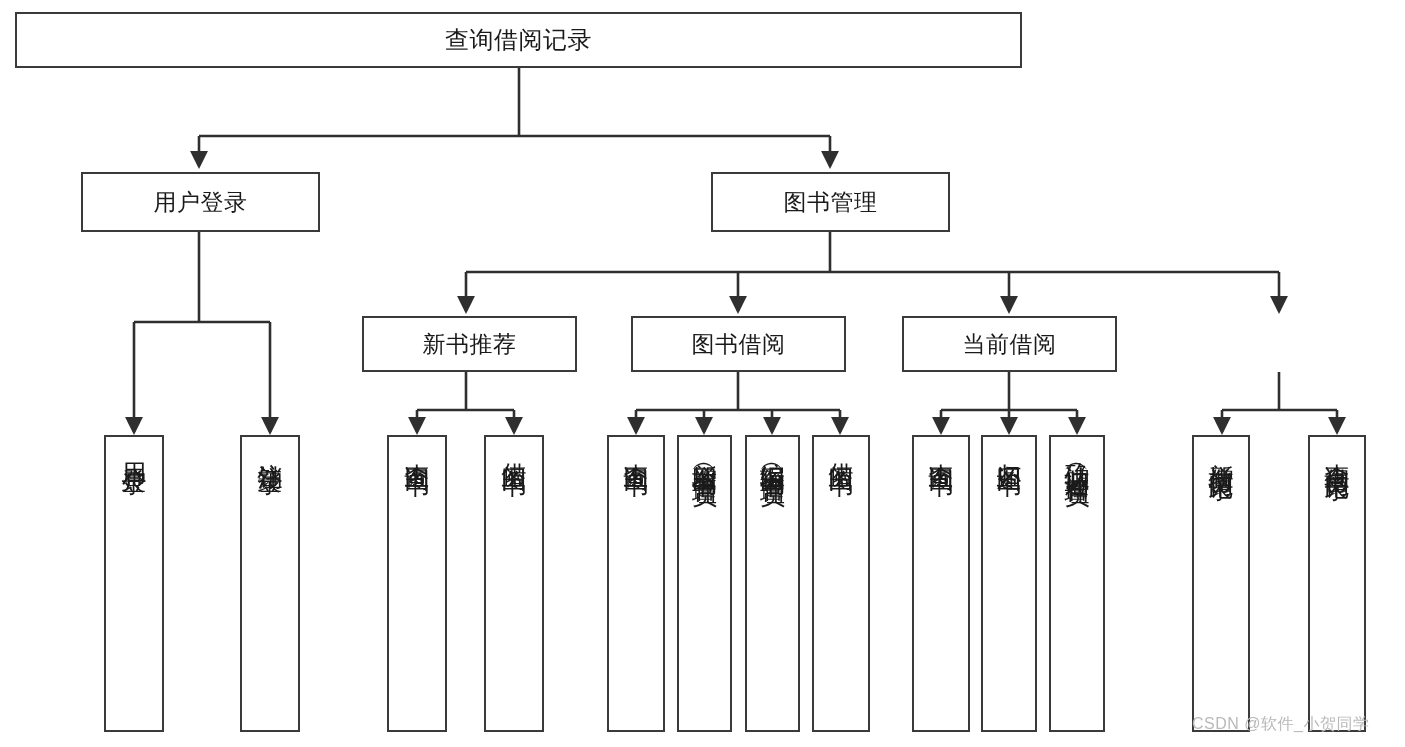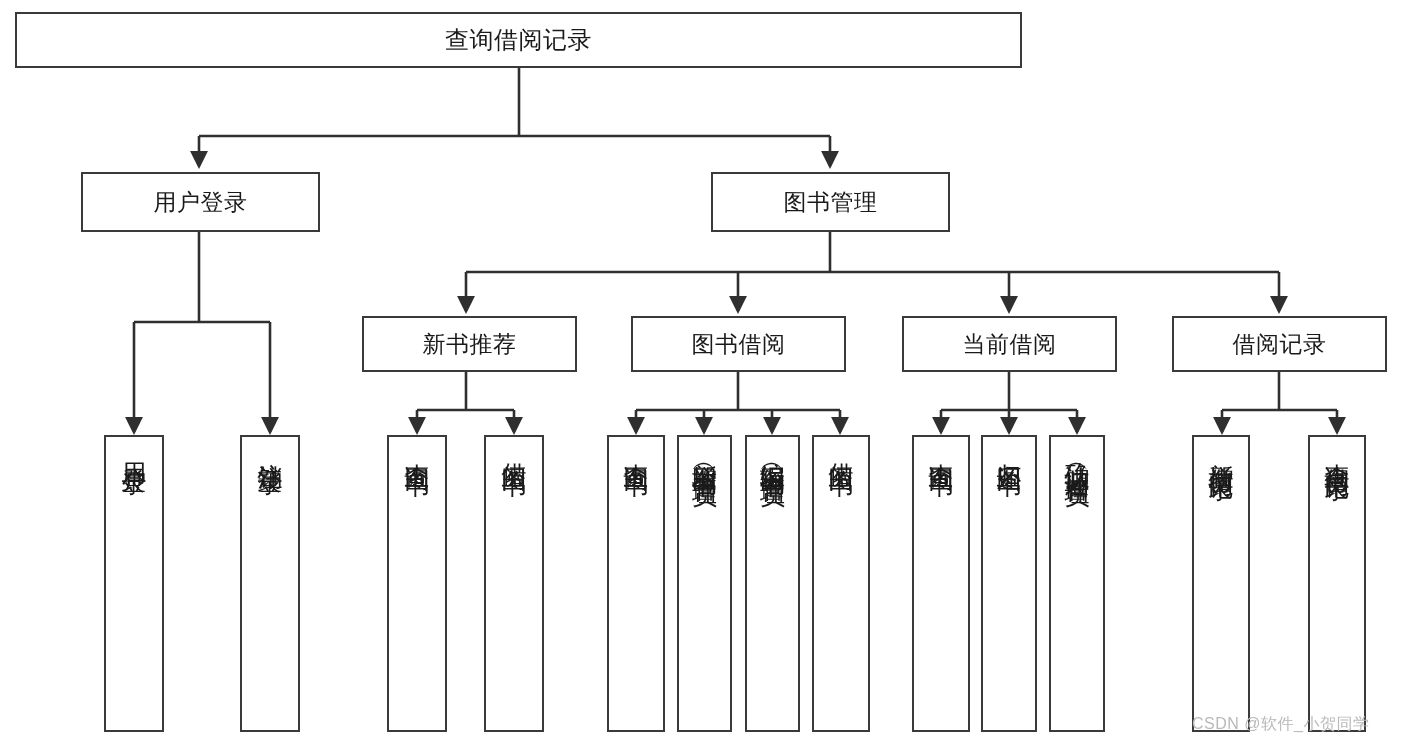--- a/index.html
+++ b/index.html
@@ -141,23 +141,20 @@
 
   <div class="node horiz" style="left:711px; top:172px; width:239px; height:60px;">
     <span class="label">图书管理</span>
   </div>
   <div class="node horiz" style="left:631px; top:316px; width:215px; height:56px;">
     <span class="label">图书借阅</span>
   </div>
   <div class="node horiz" style="left:902px; top:316px; width:215px; height:56px;">
     <span class="label">当前借阅</span>
   </div>
-  <div class="node horiz" style="left:1172px; top:316px; width:215px; height:56px;">
-    <span class="label">借阅记录</span>
-  </div>
 
   <div class="node vert" style="left:104px; top:435px; width:60px; height:297px;">
     <span class="label">用户登录</span>
   </div>
   <div class="node vert" style="left:240px; top:435px; width:60px; height:297px;">
     <span class="label">注销登录</span>
   </div>
 
   <div class="node vert" style="left:387px; top:435px; width:60px; height:297px;">
     <span class="label">查询图书</span>

